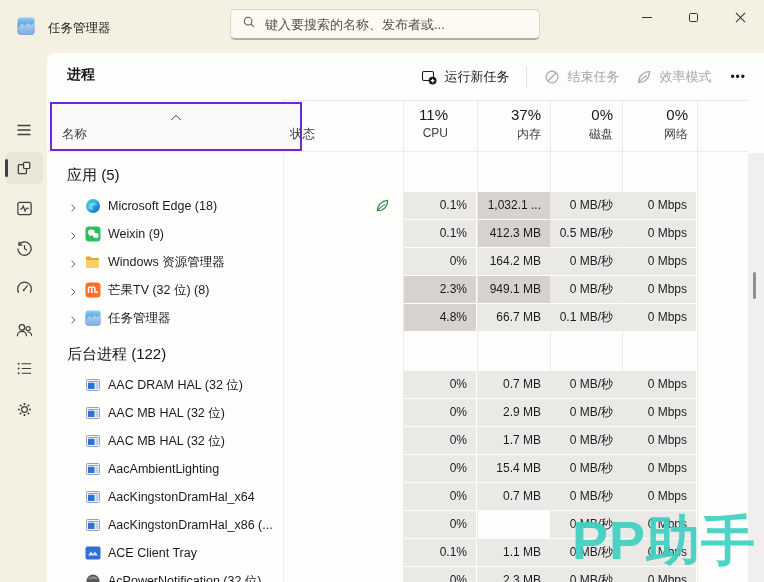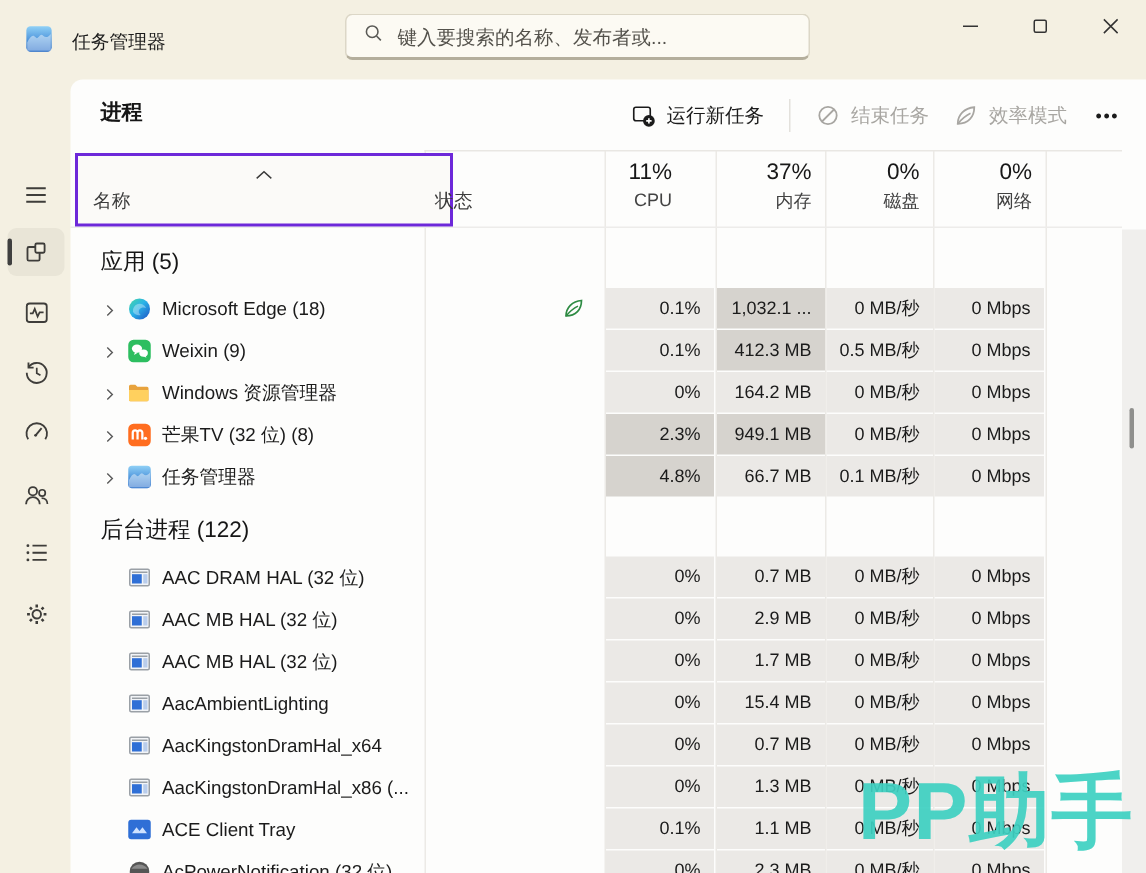--- a/index.html
+++ b/index.html
@@ -456,21 +456,20 @@
             <svg viewBox="0 0 16 16" width="16" height="16">
               <rect x="1.5" y="2.5" width="13" height="11" rx="1" fill="#f2f4f7" stroke="#9aa0a6"></rect>
               <rect x="3" y="4" width="10.3" height="1" fill="#9aa0a6"></rect>
               <rect x="3" y="5.8" width="6.5" height="6.2" fill="#2f6fd6"></rect>
               <rect x="10.5" y="5.8" width="2.8" height="6.2" fill="#b9cdec"></rect>
             </svg>
           </span>
           <span class="pname">AacKingstonDramHal_x86 (...</span>
         </div>
         <div class="cell ccpu">0%</div>
-        <div class="cell cmem">1.3 MB</div>
         <div class="cell cdisk">0 MB/秒</div>
         <div class="cell cnet">0 Mbps</div>
       </div>
       <div class="prow">
         <div class="c-name">
           <span class="picon">
             <svg viewBox="0 0 16 16" width="16" height="16">
               <rect x="0.5" y="1.5" width="15" height="13" rx="2" fill="#2f6fd6"></rect>
               <path d="M3 10.5 L6 6.5 L8 9 L10 6.5 L13 10.5 Z" fill="#cfe2ff"></path>
             </svg>

